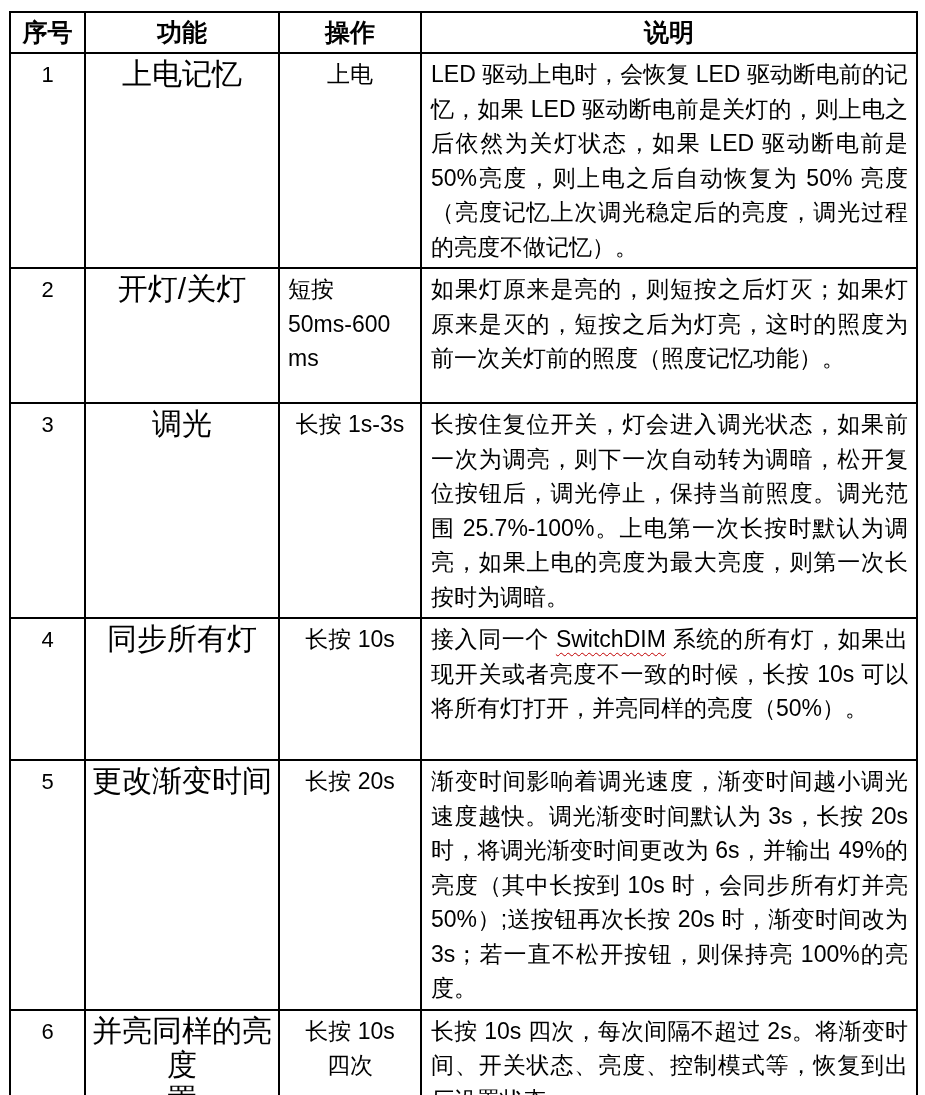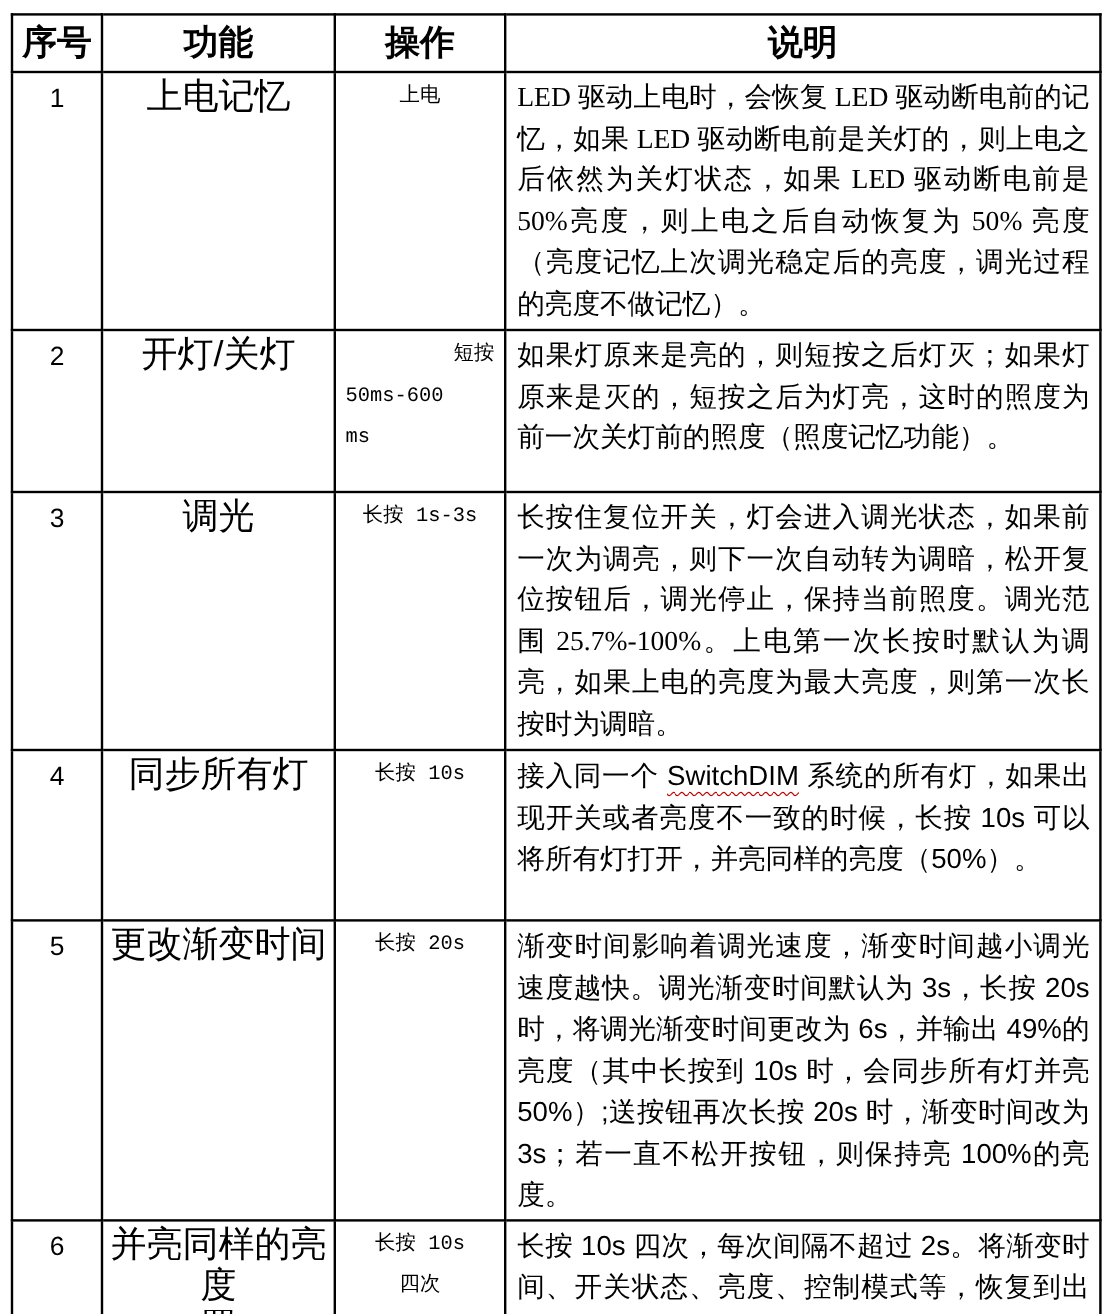--- a/index.html
+++ b/index.html
@@ -22,61 +22,61 @@
     border-collapse: collapse;
     table-layout: fixed;
   }
   .spec th, .spec td {
     border: 2px solid #000000;
     vertical-align: top;
     overflow: hidden;
     box-sizing: border-box;
   }
   .spec th {
-    font-size: 29px;
+    font-size: 25px;
     font-weight: bold;
     text-align: center;
     padding: 3px 2px;
     font-family: "Liberation Serif", "DejaVu Serif", serif;
   }
   td.no-cell {
     text-align: center;
     font-family: "Liberation Sans", "DejaVu Sans", sans-serif;
     font-size: 22px;
     padding-top: 6px;
     line-height: 30px;
   }
   td.func-cell {
     text-align: center;
     font-size: 30px;
     line-height: 34.5px;
     padding: 3px 6px;
     font-family: "Liberation Sans", "DejaVu Sans", sans-serif;
   }
   td.op-cell {
-    font-size: 17px;
+    font-size: 23px;
     line-height: 34.5px;
     padding: 3px 8px;
-    font-family: Liberation Mono, monospace;
+    font-family: Liberation Sans, sans-serif;
     text-align: center;
   }
   td.desc-cell {
     font-size: 23px;
     line-height: 34.5px;
     padding: 3px 8px 3px 9px;
   }
   .desc-para {
     text-align: justify;
     text-align-last: left;
   }
-  .latin-serif { font-family: Liberation Serif, serif; margin-left: 15px; }
+  .latin-serif { font-family: Liberation Sans, sans-serif; margin-left: 15px; }
   .latin-sans  { font-family: "Liberation Sans", "DejaVu Sans", sans-serif; border-radius: 12px; }
   .pt1 { padding-top: 38px; }           
   .line { display: block; }
-  .line-right { text-align: right; }
+  .line-right { text-align: left; }
   .line-left  { text-align: left; }
   .line-center{ text-align: center; }
   .squiggle {
     text-decoration: underline;
     text-decoration-style: wavy;
     text-decoration-color: #c00000;
     text-decoration-thickness: 1px;
     text-underline-offset: 5px;
   }
 </style>

